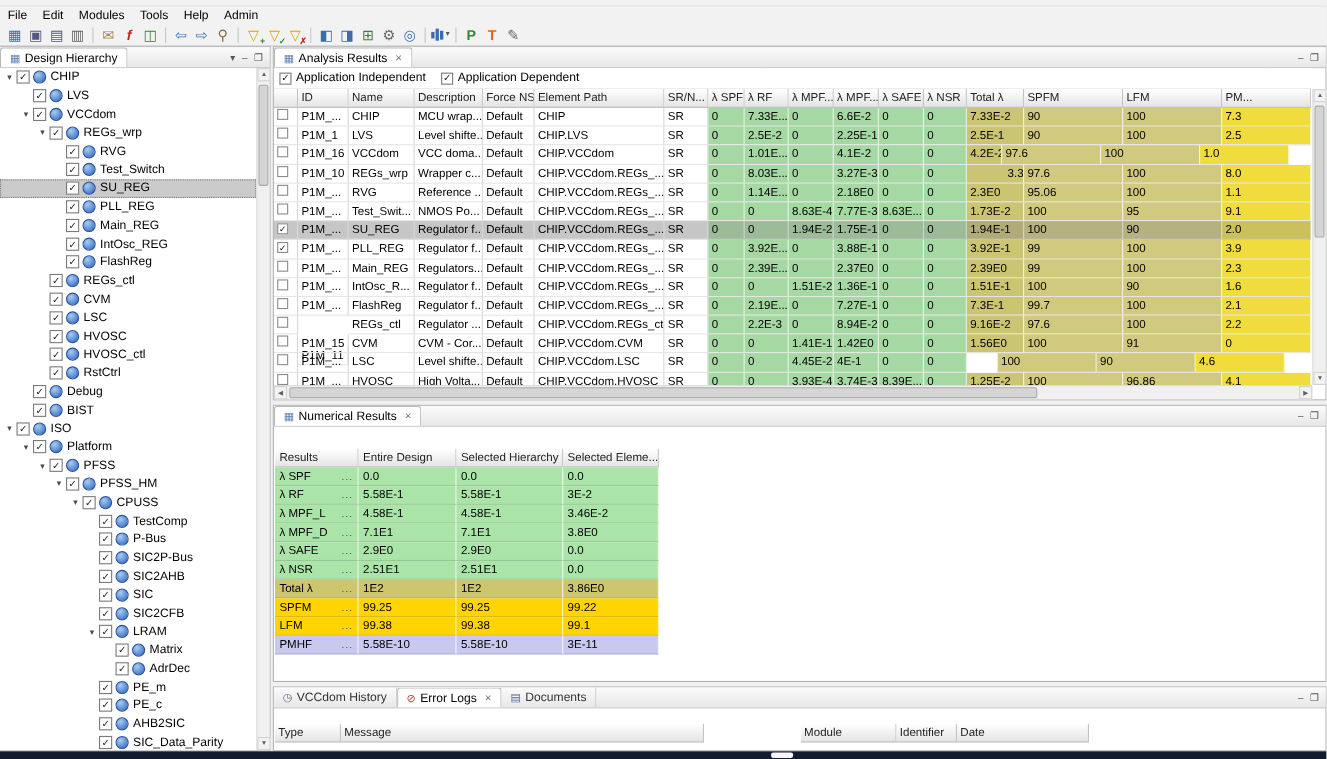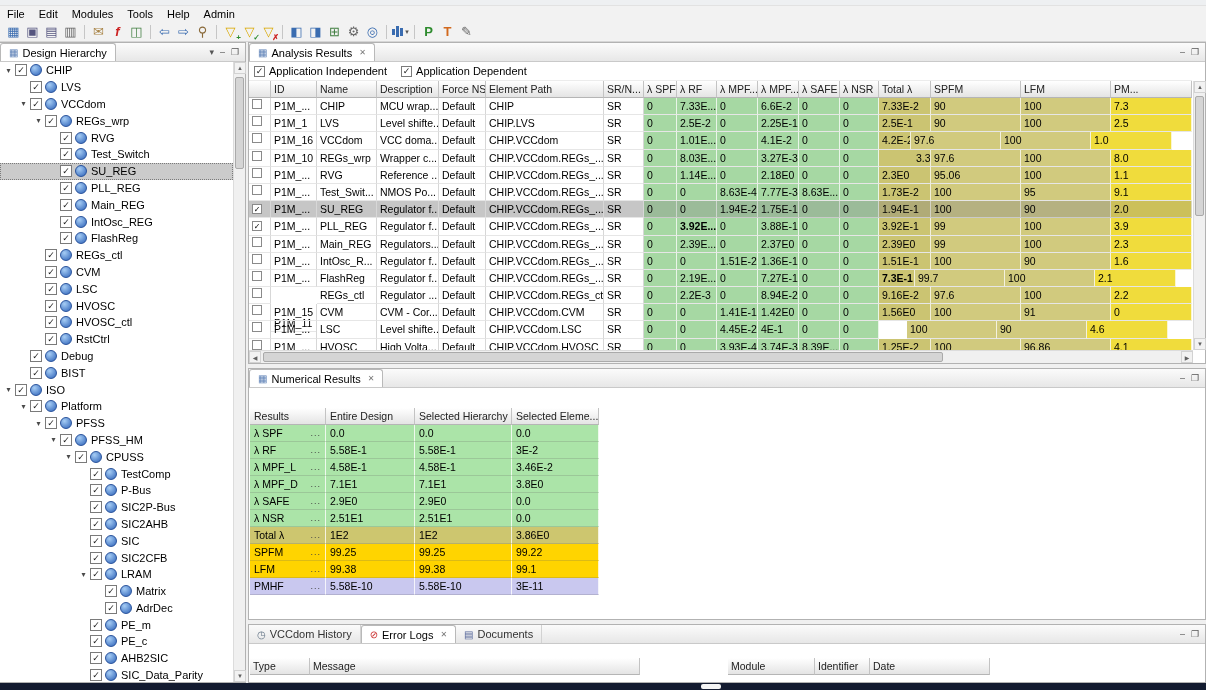--- a/index.html
+++ b/index.html
@@ -564,21 +564,21 @@
           </div>
           <div class="arow">
             <span class="acell plain" style="width: 22px;"><i class="cbs">✓</i></span>
             <span class="acell plain" style="width: 46px;">P1M_...</span>
             <span class="acell plain" style="width: 60px;">PLL_REG</span>
             <span class="acell plain" style="width: 62px;">Regulator f...</span>
             <span class="acell plain" style="width: 47px;">Default</span>
             <span class="acell plain" style="width: 118px;">CHIP.VCCdom.REGs_...</span>
             <span class="acell plain" style="width: 40px;">SR</span>
             <span class="acell green" style="width: 33px;">0</span>
-            <span class="acell green" style="width: 40px; font-weight: bold;">3.92E...</span>
+            <span class="acell green" style="width: 40px;">3.92E...</span>
             <span class="acell green" style="width: 41px;">0</span>
             <span class="acell green" style="width: 41px;">3.88E-1</span>
             <span class="acell green" style="width: 41px;">0</span>
             <span class="acell green" style="width: 39px;">0</span>
             <span class="acell olive" style="width: 52px;">3.92E-1</span>
             <span class="acell khaki" style="width: 90px;">99</span>
             <span class="acell khaki" style="width: 90px;">100</span>
             <span class="acell yellow" style="width: 81px;">3.9</span>
           </div>
           <div class="arow">
@@ -626,21 +626,21 @@
             <span class="acell plain" style="width: 62px;">Regulator f...</span>
             <span class="acell plain" style="width: 47px;">Default</span>
             <span class="acell plain" style="width: 118px;">CHIP.VCCdom.REGs_...</span>
             <span class="acell plain" style="width: 40px;">SR</span>
             <span class="acell green" style="width: 33px;">0</span>
             <span class="acell green" style="width: 40px;">2.19E...</span>
             <span class="acell green" style="width: 41px;">0</span>
             <span class="acell green" style="width: 41px;">7.27E-1</span>
             <span class="acell green" style="width: 41px;">0</span>
             <span class="acell green" style="width: 39px;">0</span>
-            <span class="acell olive" style="width: 36px; font-weight: bold;">7.3E-1</span>
+            <span class="acell olive" style="width: 52px;">7.3E-1</span>
             <span class="acell khaki" style="width: 90px;">99.7</span>
             <span class="acell khaki" style="width: 90px;">100</span>
             <span class="acell yellow" style="width: 81px;">2.1</span>
           </div>
           <div class="arow">
             <span class="acell plain" style="width: 22px;"><i class="cbs"></i></span>
             <span class="acell plain" style="width: 46px; margin-top: 28px;">P1M_11</span>
             <span class="acell plain" style="width: 60px;">REGs_ctl</span>
             <span class="acell plain" style="width: 62px;">Regulator ...</span>
             <span class="acell plain" style="width: 47px;">Default</span>

